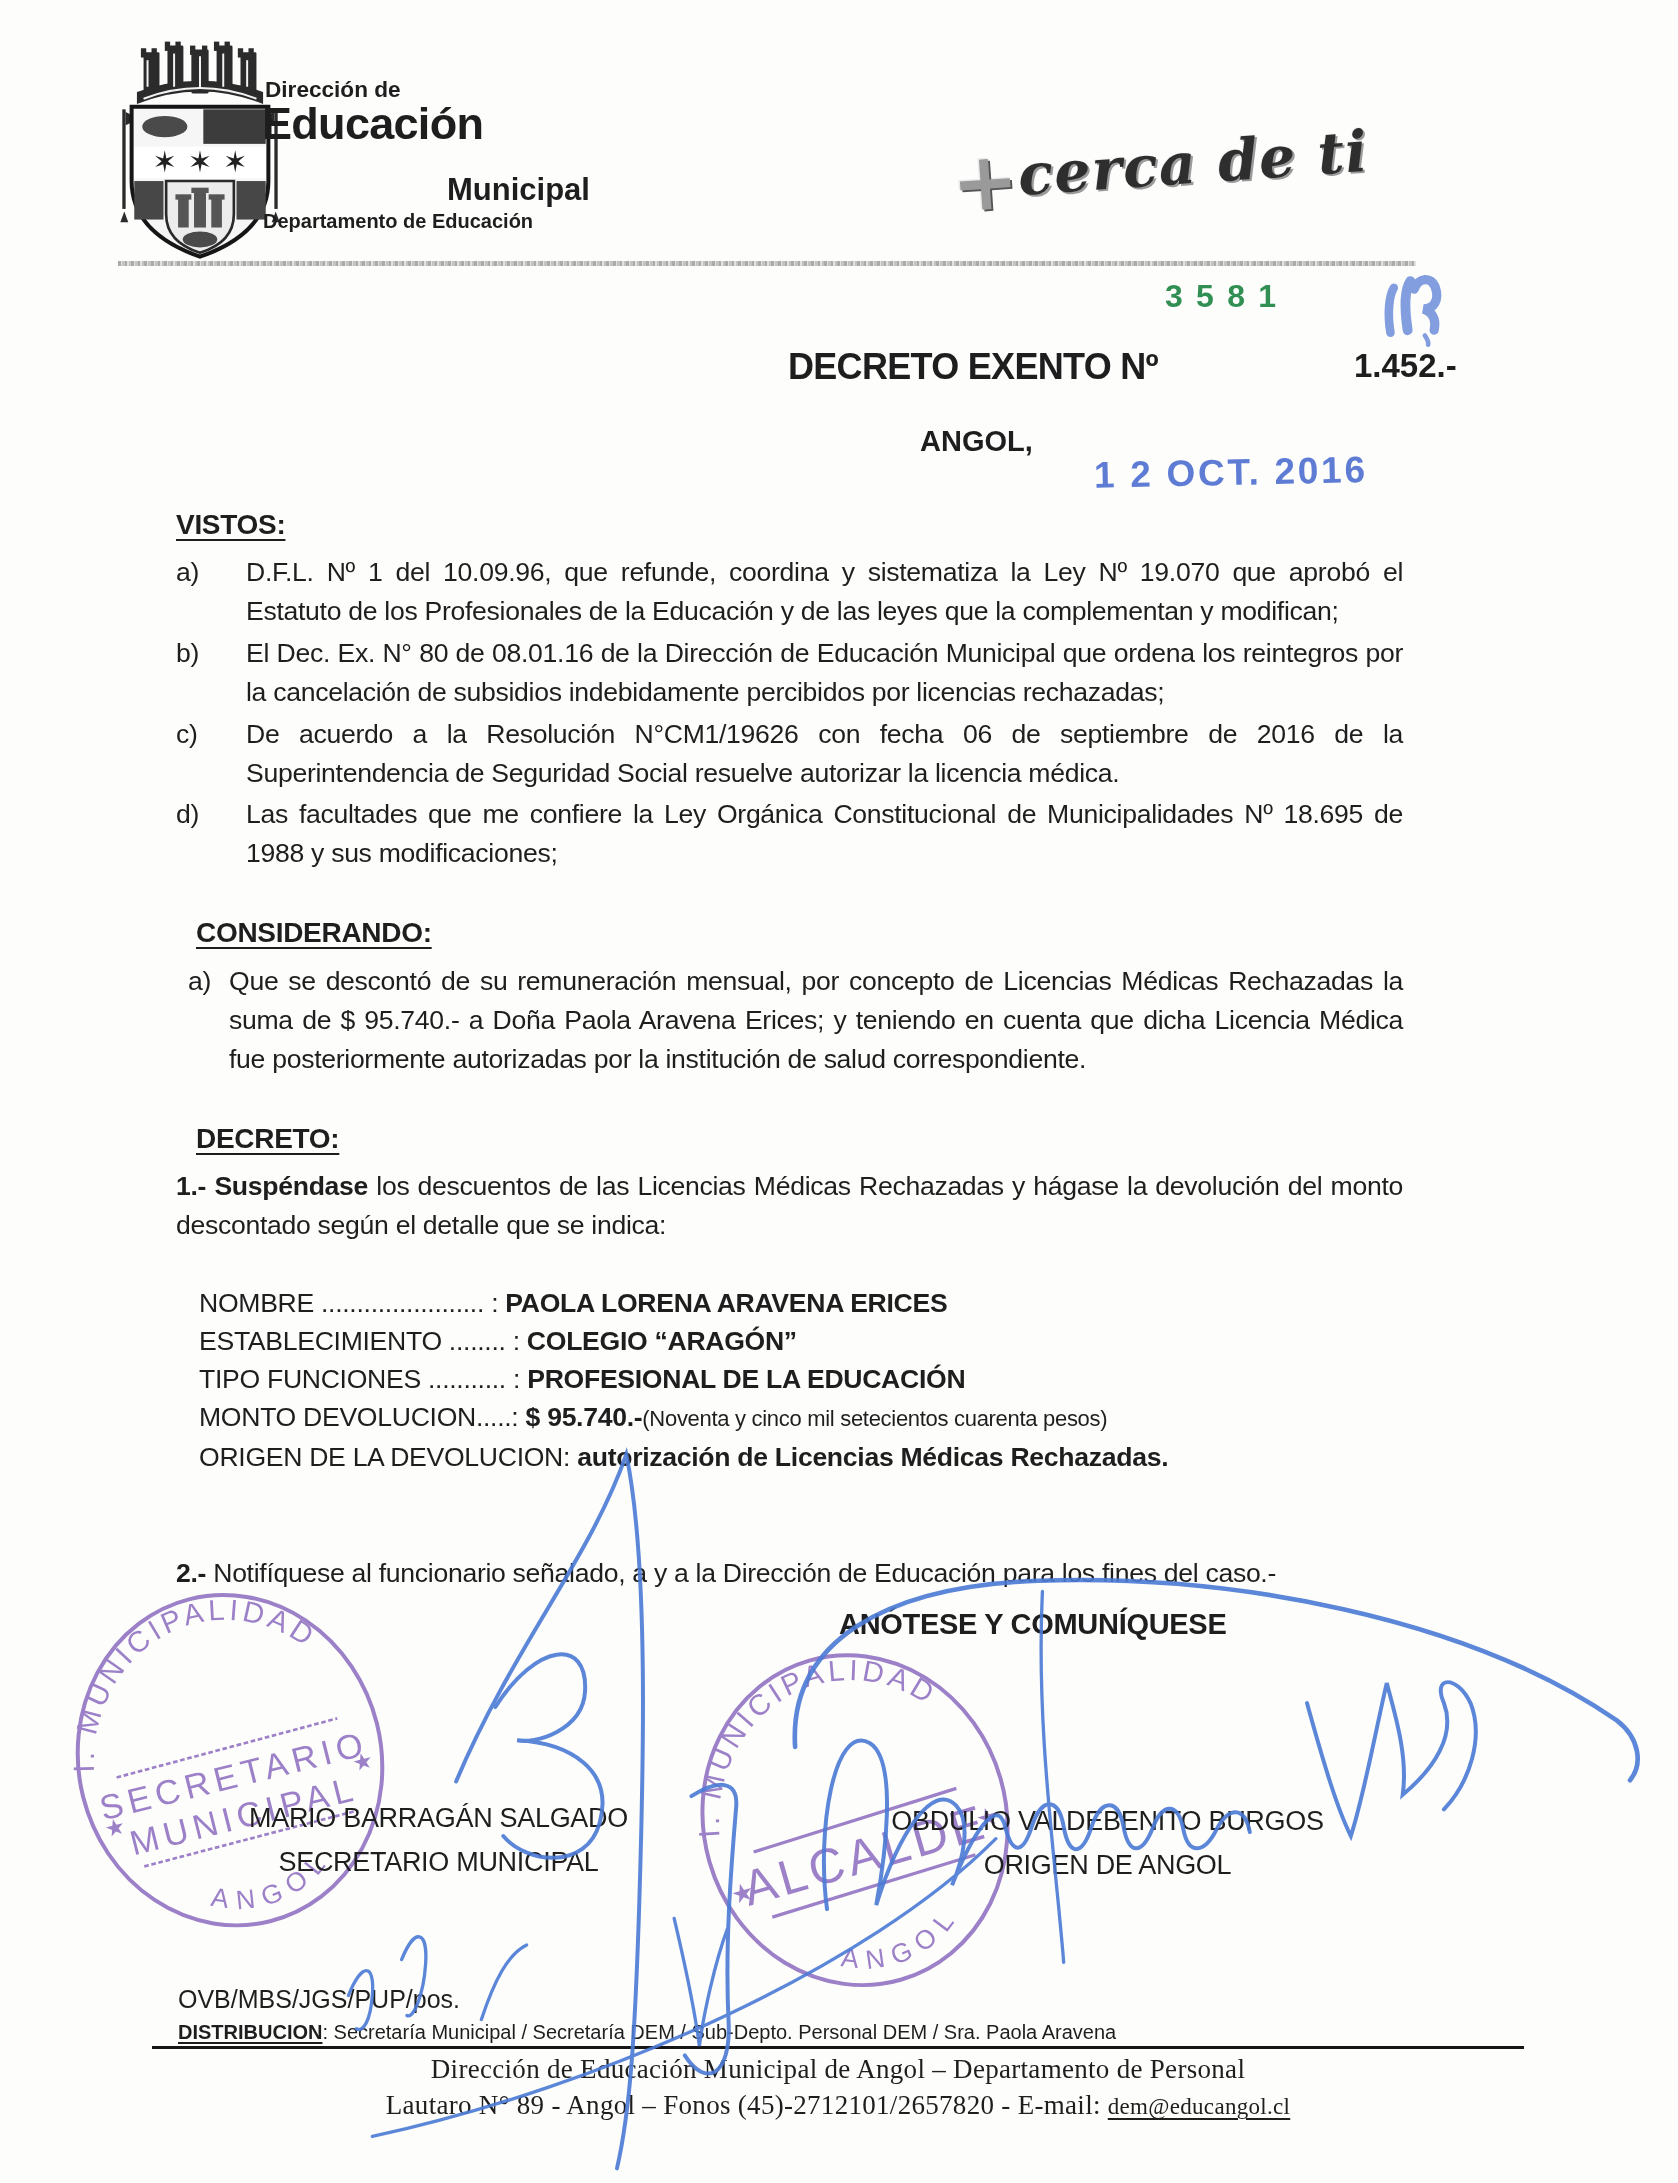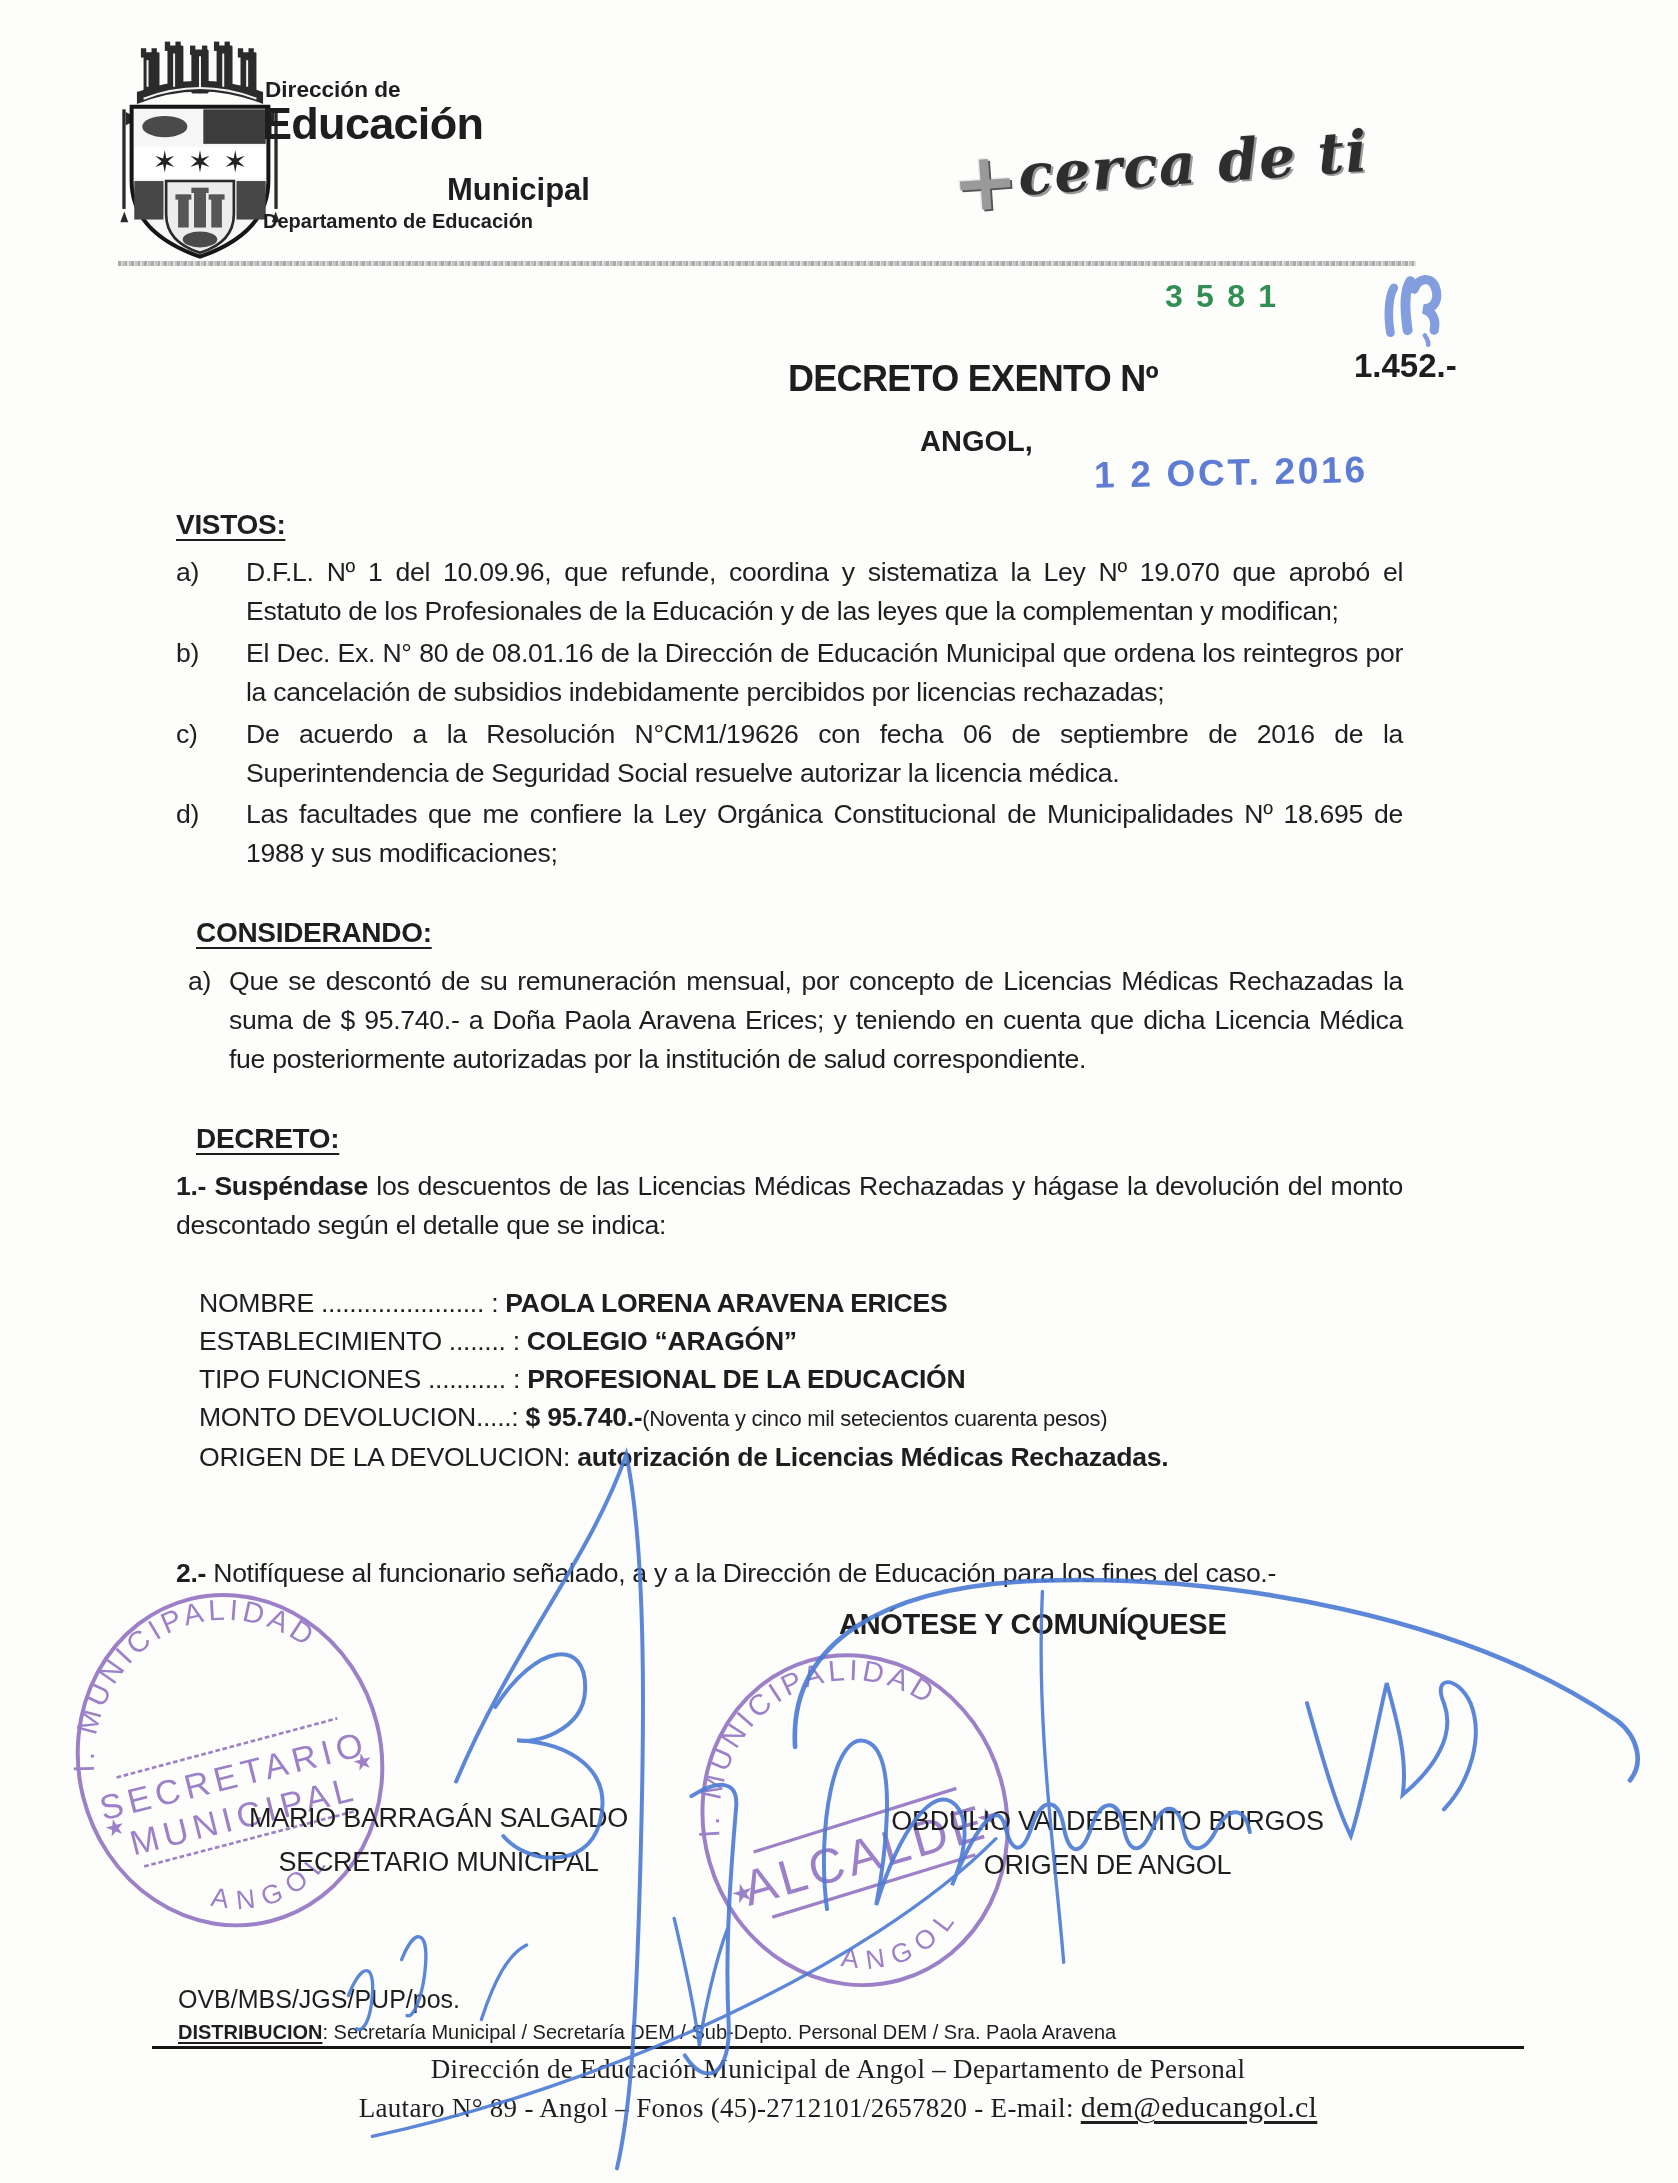--- a/index.html
+++ b/index.html
@@ -18,21 +18,21 @@
     text-shadow:2px 2px 0 #555,-1.3px -1.3px 0 #e8e8e8;vertical-align:-12px;}
   .slogan .scr{font-family:"DejaVu Serif",serif;font-style:italic;font-weight:bold;font-size:57px;
     color:#2e2e2e;text-shadow:2px 2px 0 #9b9b9b,-0.7px -0.7px 0 #eee;letter-spacing:1.3px;}
   .sep{left:118px;top:261px;width:1298px;height:5.3px;opacity:.75;
     background:repeating-linear-gradient(90deg,#8f8f8f 0 2.7px,#d8d8d8 2.7px 4px,#b0b0b0 4px 6.6px);}
   
   .folio{left:1165px;top:278px;font-size:32px;font-weight:bold;color:#15803d;letter-spacing:13.3px;opacity:.88;}
   .datestamp{left:1094px;top:452px;font-size:37px;font-weight:bold;color:#4d6fd0;letter-spacing:2.7px;
     transform:rotate(-1.2deg);opacity:.9;white-space:nowrap;}
   
-  .title{left:788px;top:358px;font-size:36px;font-weight:bold;letter-spacing:-0.7px;white-space:nowrap;}
+  .title{left:788px;top:346px;font-size:36px;font-weight:bold;letter-spacing:-0.7px;white-space:nowrap;}
   .number{left:1354px;top:347px;font-size:33px;font-weight:bold;}
   .city{left:920px;top:425px;font-size:29px;font-weight:bold;}
   
   .doc{left:176px;top:505px;width:1227px;font-size:26.6px;line-height:39px;letter-spacing:-0.3px;}
   .h{font-size:28px;font-weight:bold;text-decoration:underline;text-decoration-thickness:2px;text-underline-offset:4.7px;margin:0 0 9.3px 0;}
   .item{position:relative;padding-left:70px;text-align:justify;margin:0 0 2.7px 0;}
   .item .lbl{position:absolute;left:0;top:0;}
   .c-item{position:relative;padding-left:53px;text-align:justify;margin:0 0 2.7px 0;}
   .c-item .lbl{position:absolute;left:12px;top:0;}
   .mt{margin-top:40px;margin-left:20px;}
@@ -50,21 +50,21 @@
   .nb-left{left:231px;top:1803px;width:415px;}
   .nb-right{left:888px;top:1806px;width:439px;}
   
   .ovb{left:178px;top:1985px;font-size:25px;z-index:3;}
   .dist{left:178px;top:2021px;font-size:20px;z-index:3;}
   .dist .dl{font-weight:bold;text-decoration:underline;text-decoration-thickness:2px;text-underline-offset:3.3px;}
   .hrline{left:152px;top:2046px;width:1372px;height:2.7px;background:#161616;}
   .footer{left:152px;top:2054px;width:1372px;text-align:center;font-family:"Liberation Serif",serif;z-index:3;}
   .footer .f1{font-size:27px;letter-spacing:0.3px;}
   .footer .f2{font-size:27px;margin-top:5.3px;letter-spacing:0.3px;}
-  .footer .mail{font-size:30px;text-decoration:underline;text-underline-offset:4px;}
+  .footer .mail{font-size:23px;text-decoration:underline;text-underline-offset:4px;}
   
   .stampL{left:64px;top:1582px;z-index:2;opacity:.88;}
   .stampR{left:689px;top:1642px;z-index:2;opacity:.88;}
   .sigs{left:0;top:0;z-index:5;pointer-events:none;}
   .emblem{left:117px;top:40px;}
   .smudge{left:1364px;top:269px;z-index:2;}
 </style>
 </head>
 <body>
 

